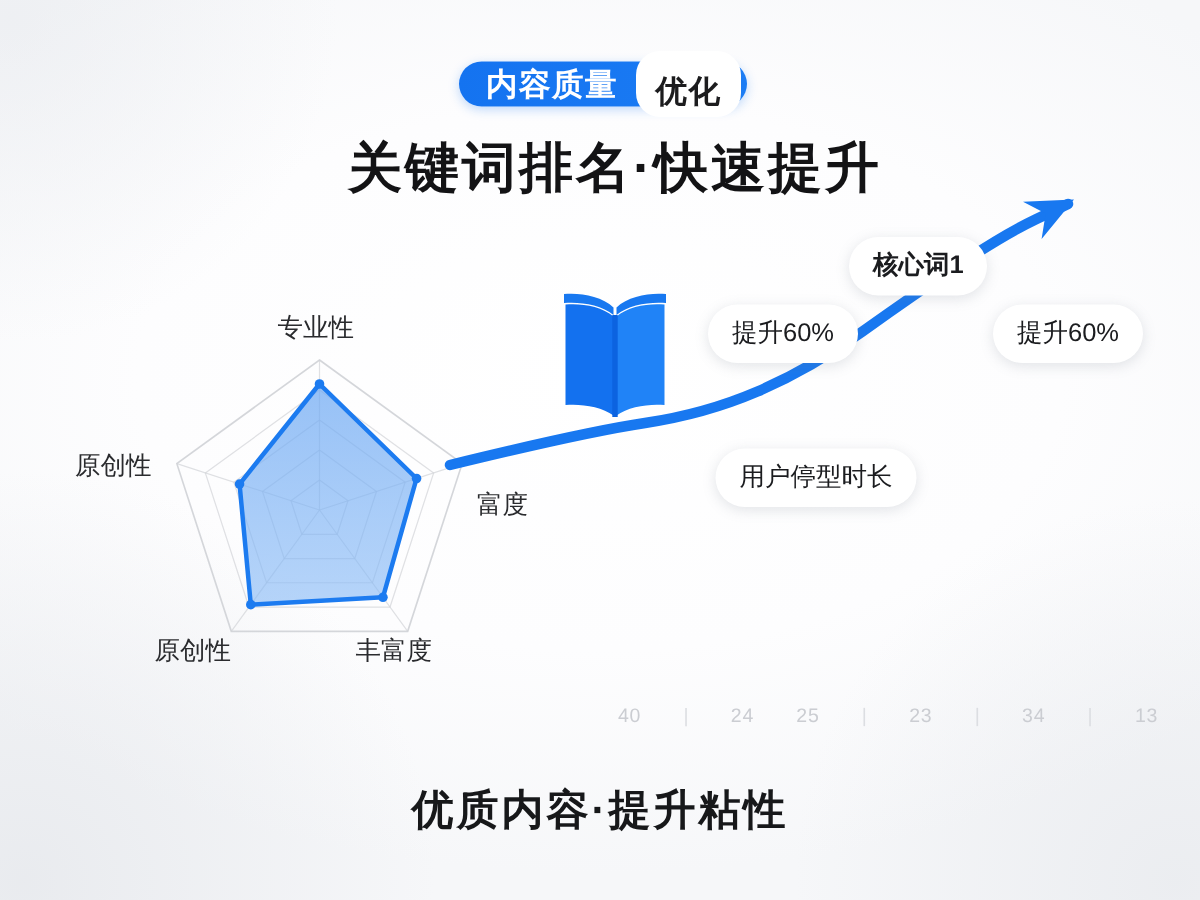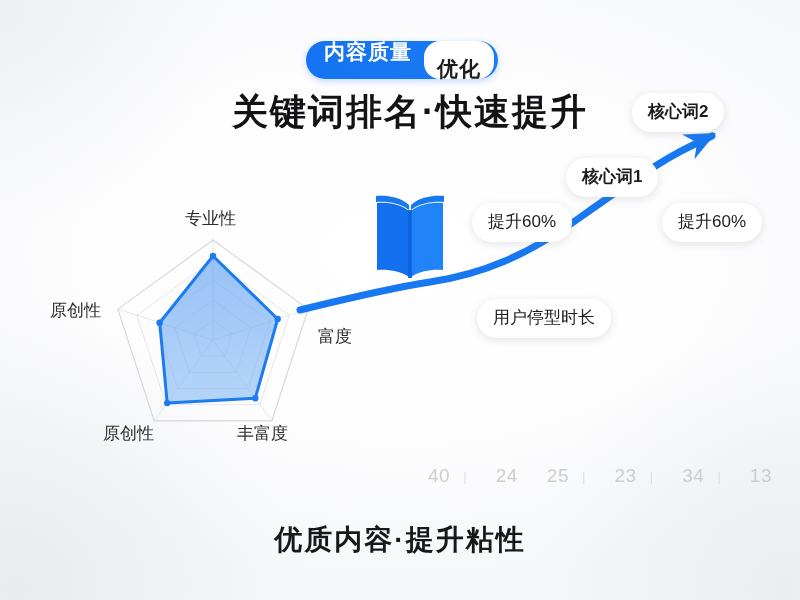--- a/index.html
+++ b/index.html
@@ -35,22 +35,23 @@
       radial-gradient(circle at 2% 98%, rgba(222,225,230,.55) 0%, rgba(222,225,230,0) 28%),
       radial-gradient(circle at 98% 98%, rgba(222,225,230,.45) 0%, rgba(222,225,230,0) 26%),
       radial-gradient(circle at 1% 2%, rgba(226,229,234,.40) 0%, rgba(226,229,234,0) 22%);
   }
 
   
   .badge {
     position: absolute;
     left: 306px;
     top: 41px;
-    height: 38px;
+    height: 30px;
     display: flex;
+    align-items: center;
     border-radius: 19px;
     background: linear-gradient(100deg, #1473f0 0%, #1b7cf4 100%);
     box-shadow: 0 2px 7px rgba(24,118,240,.28);
     padding-right: 4px;
     z-index: 6;
   }
   .badge-main {
     color: #ffffff;
     font-size: 21px;
     font-weight: 700;
@@ -172,24 +173,23 @@
     position: absolute;
     left: 412px;
     top: 465px;
     width: 360px;
     height: 22px;
     display: flex;
     align-items: center;
     z-index: 2;
   }
   .tick-num {
-    font-size: 19px;
+    font-size: 13px;
     color: #cbcdd2;
     letter-spacing: .5px;
-    margin-left: 16px;
   }
   .tick-mark {
     font-size: 13px;
     color: #dcdee2;
   }
   .tick-spacer { flex: 1 1 auto; }
 </style>
 </head>
 <body>
 
@@ -250,21 +250,20 @@
   <div class="book">
     <svg viewBox="0 0 80 96" width="80" height="96">
       <path d="M39 19 C31 11 16 9 6 10 L6 16 C16 15 31 17 39 24 Z" fill="#1878f0"></path>
       <path d="M41 19 C49 11 64 9 74 10 L74 16 C64 15 49 17 41 24 Z" fill="#1878f0"></path>
       <path d="M39 25 C31 18 17 16 7 17 L7 84 C17 83 31 85 39 91 Z" fill="#1371ef"></path>
       <path d="M41 25 C49 18 63 16 73 17 L73 84 C63 83 49 85 41 91 Z" fill="#2083f7"></path>
       <rect x="38.2" y="24" width="3.6" height="68" fill="#0c63e0"></rect>
     </svg>
   </div>
 
-  <div class="pill pill-bold pill-core2">核心词2</div>
 
   <div class="pill pill-bold pill-core1">核心词1</div>
 
   <div class="pill pill-up-left">提升60%</div>
 
   <div class="pill pill-up-right">提升60%</div>
 
   <div class="pill pill-dwell">用户停型时长</div>
 
   <div class="tick-strip" id="tick-strip">

